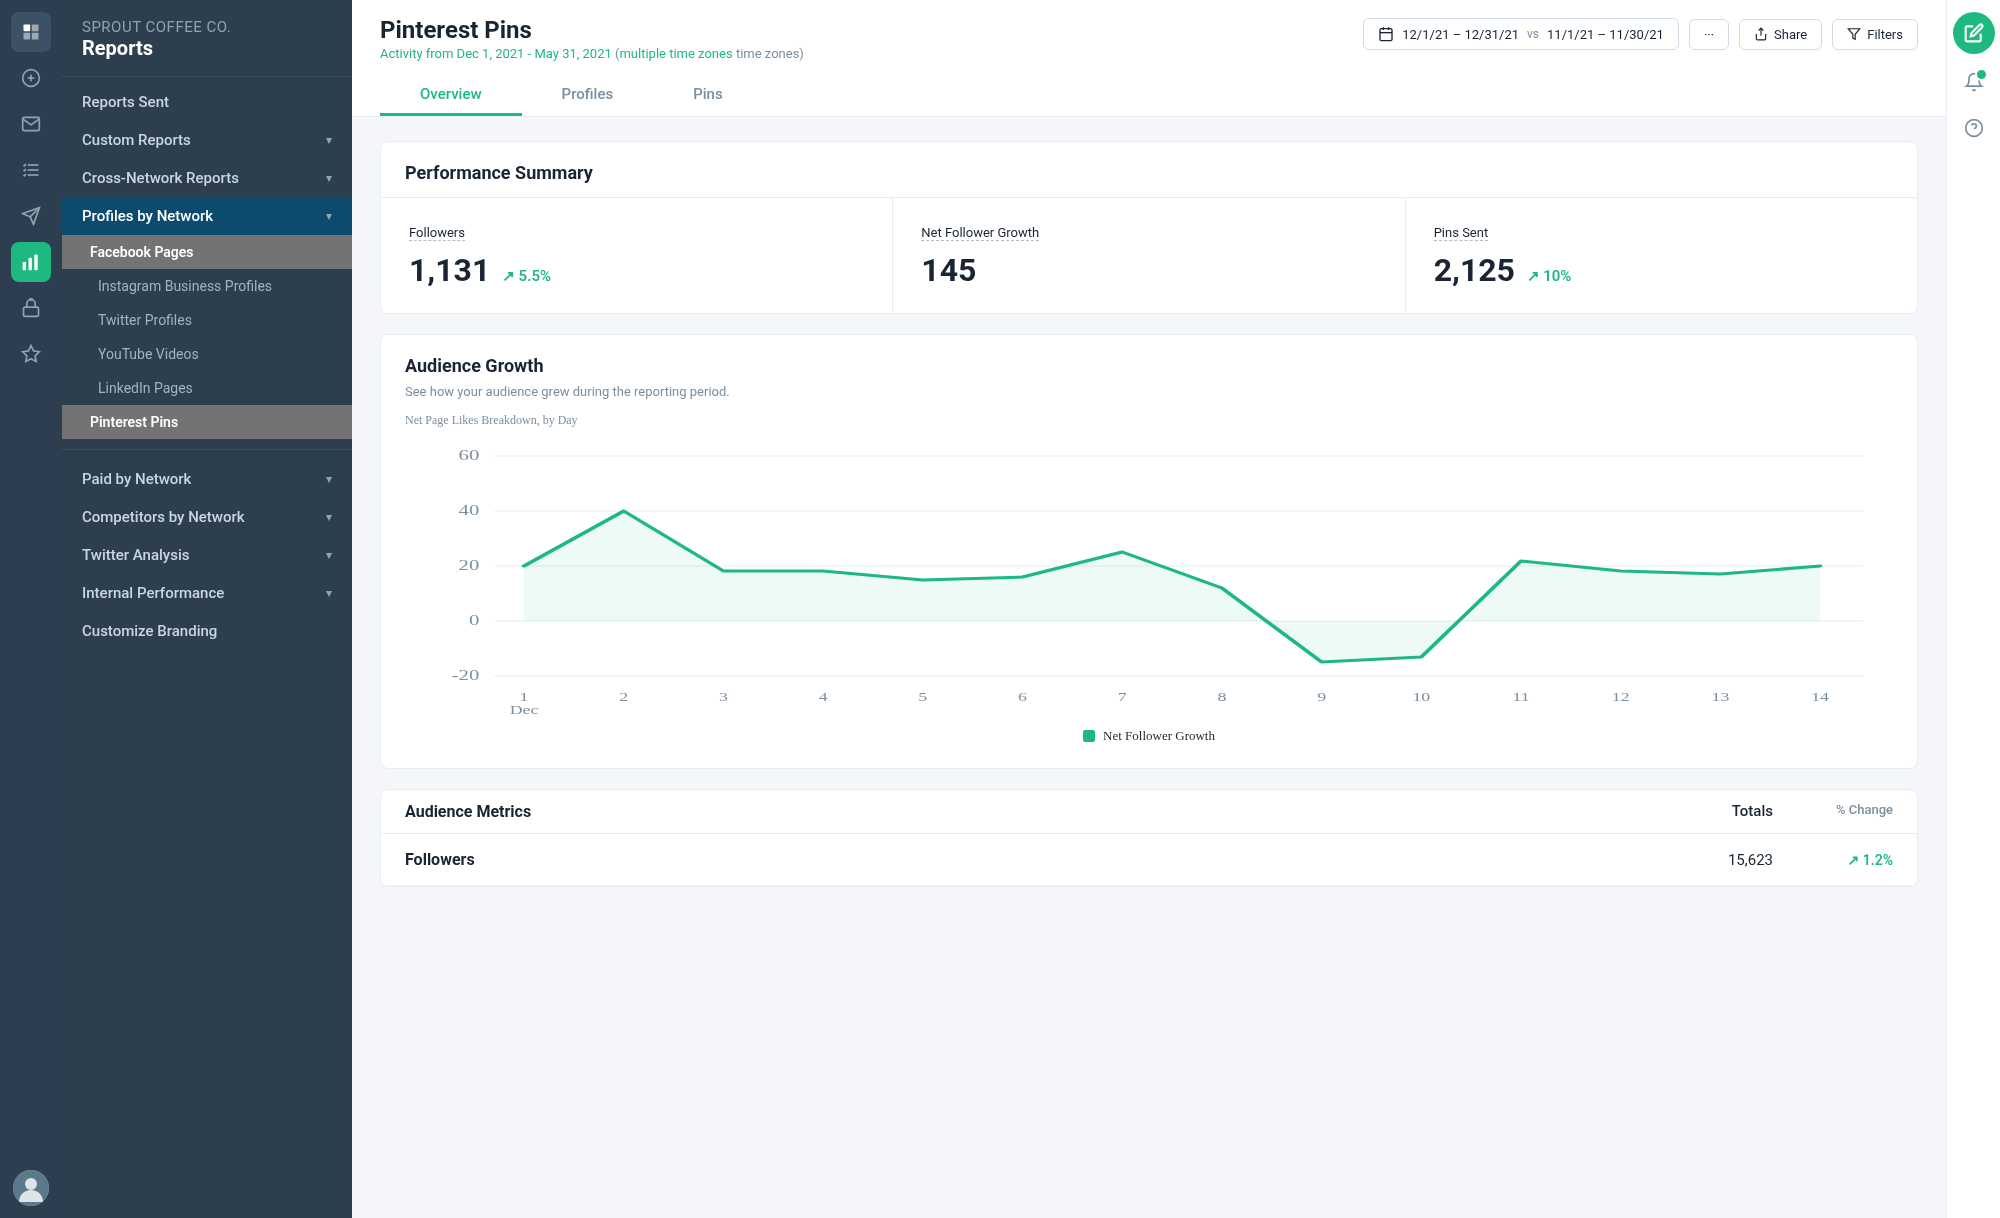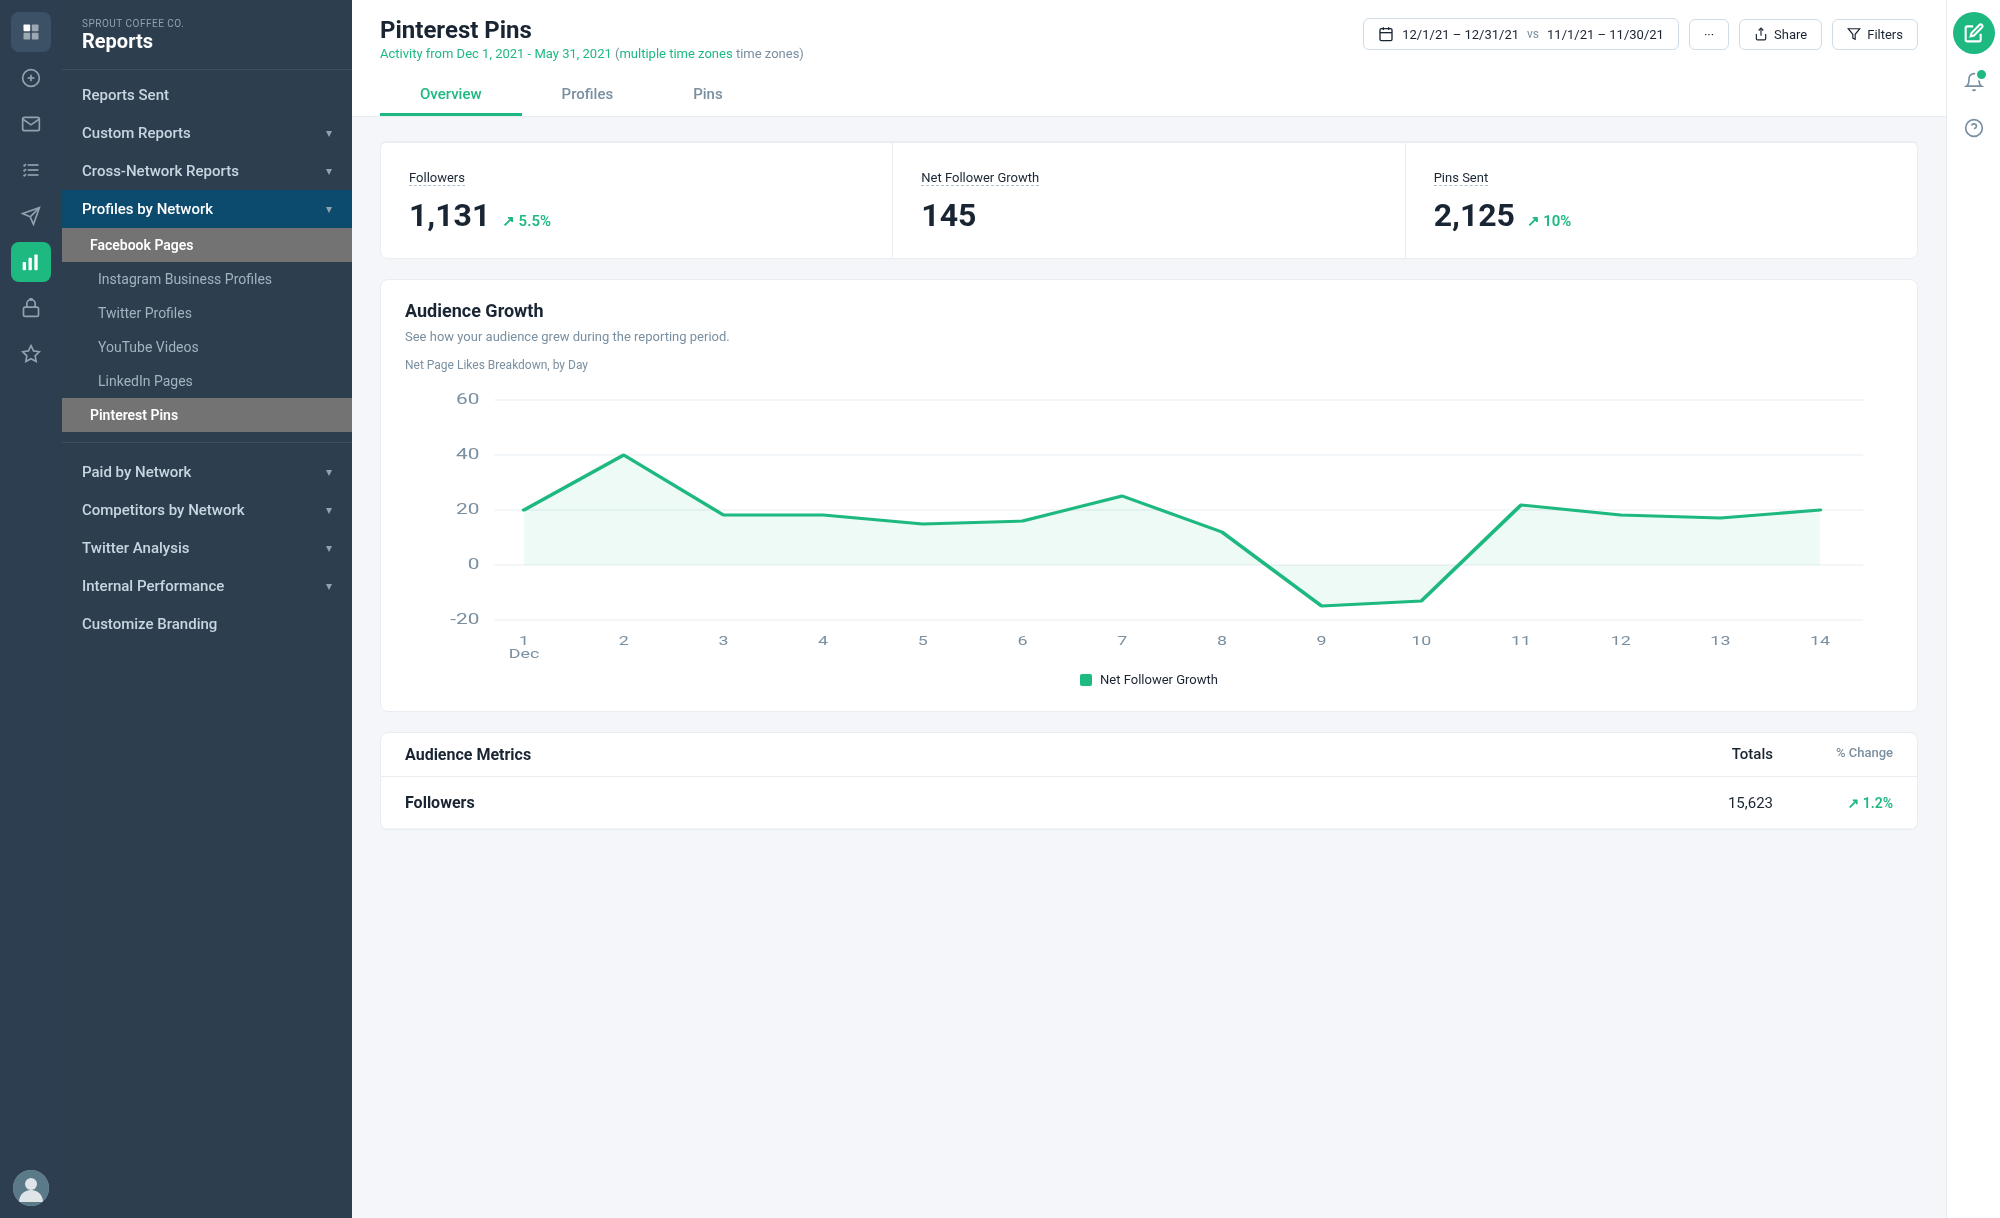--- a/index.html
+++ b/index.html
@@ -46,21 +46,21 @@
       color: #c8d6e0;
       display: flex;
       flex-direction: column;
       overflow-y: auto;
       padding-bottom: 20px;
     }
     .sidebar-brand {
       padding: 18px 20px 16px;
       border-bottom: 1px solid #3a4f63;
     }
-    .sidebar-brand-sub { font-size: 10px; color: #8fa3b1; text-transform: uppercase; letter-spacing: 0.5px; }
+    .sidebar-brand-sub { font-size: 15px; color: #8fa3b1; text-transform: uppercase; letter-spacing: 0.5px; }
     .sidebar-brand-title { font-size: 20px; font-weight: 700; color: #fff; }
 
     .sidebar-section { padding: 6px 0; }
     .sidebar-item {
       display: flex; align-items: center; justify-content: space-between;
       padding: 10px 20px;
       cursor: pointer;
       color: #c8d6e0;
       font-size: 15px;
       font-weight: 500;
@@ -152,21 +152,21 @@
       color: #1a2533;
       border-bottom: 1px dashed #b0bec8;
       display: inline-block;
       margin-bottom: 10px;
       cursor: pointer;
     }
     .perf-value { font-size: 32px; font-weight: 700; color: #1a2533; }
     .perf-change { color: #1eb980; font-size: 15px; font-weight: 600; margin-left: 8px; }
 
     
-    .chart-container { padding: 0 24px 24px; }
+    .chart-container { padding: 0 24px 24px; font-family: Liberation Serif, serif; }
     .chart-label { font-size: 12px; color: #7a8fa0; margin-bottom: 8px; }
     .chart-area {
       position: relative;
       height: 280px;
       background: #fff;
     }
     .chart-legend {
       display: flex; align-items: center; justify-content: center;
       gap: 8px;
       margin-top: 12px;
@@ -410,20 +410,23 @@
     <div class="tabs">
       <div class="tab active">Overview</div>
       <div class="tab">Profiles</div>
       <div class="tab">Pins</div>
     </div>
   </div>
 
   <div class="content">
 
     <div class="card">
+      <div class="card-header">
+        <div class="card-title">Performance Summary</div>
+      </div>
       <div class="perf-grid">
         <div class="perf-cell">
           <div class="perf-label">Followers</div>
           <div>
             <span class="perf-value">1,131</span>
             <span class="perf-change">↗ 5.5%</span>
           </div>
         </div>
         <div class="perf-cell">
           <div class="perf-label">Net Follower Growth</div>

